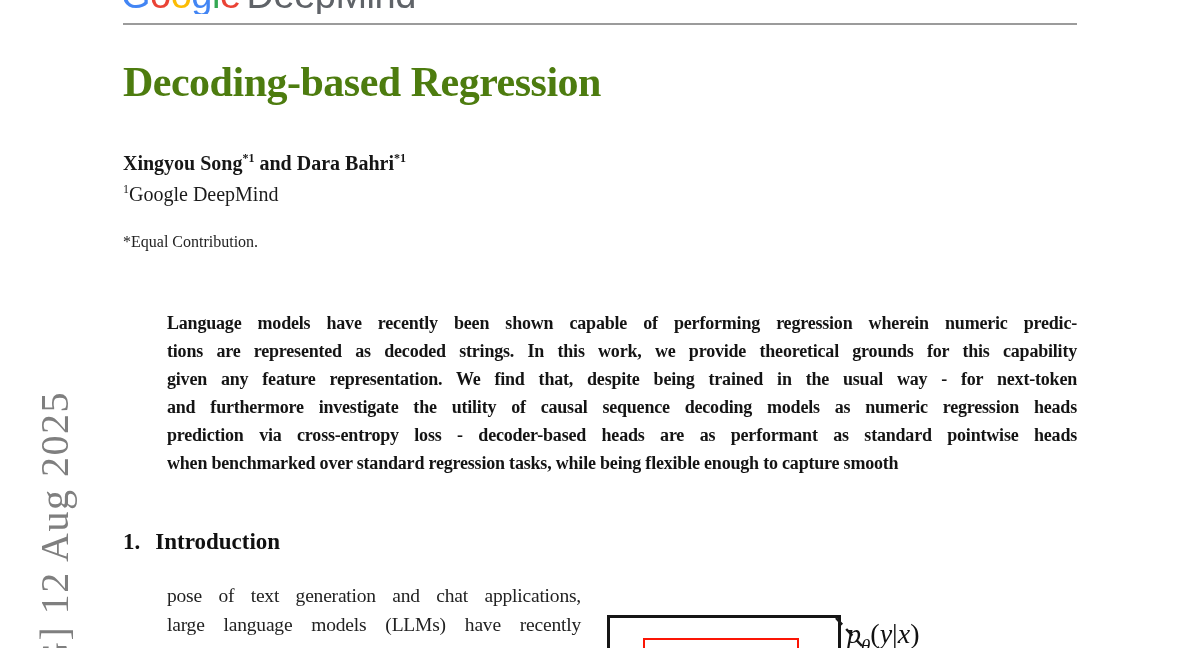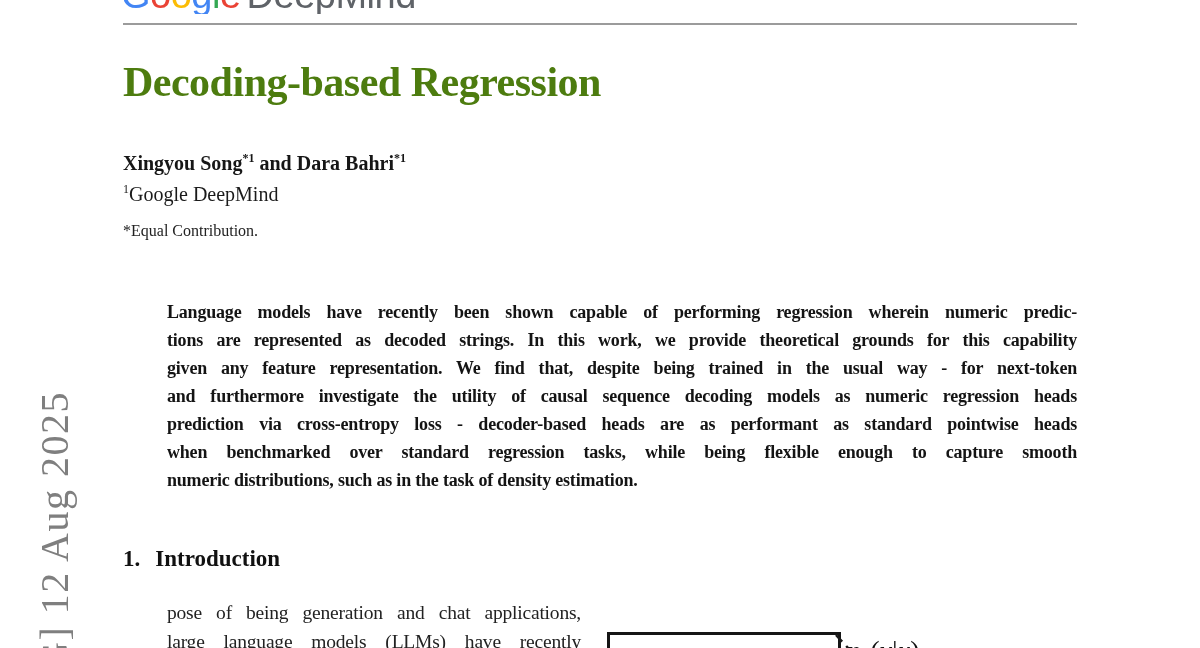--- a/index.html
+++ b/index.html
@@ -24,21 +24,21 @@
   .lg-blue{color:#4285F4}.lg-red{color:#EA4335}.lg-yellow{color:#FBBC05}
   .lg-green{color:#34A853}.lg-gray{color:#5F6368;margin-left:6px;}
   .rule{margin-top:9px;height:2px;background:#9b9b9b;}
   .title{
     margin-top:33px;font-size:42px;line-height:48px;font-weight:bold;
     color:#4d7c0f;letter-spacing:-0.5px;
   }
   .authors{margin-top:39px;font-size:20px;line-height:26px;font-weight:bold;color:#161616;}
   .authors sup,.affiliation sup{font-size:12px;}
   .affiliation{font-size:20px;line-height:27px;color:#1a1a1a;}
-  .contrib{margin-top:13px;font-size:16px;line-height:22px;color:#222;}
+  .contrib{margin-top:24px;font-size:16px;line-height:22px;color:#222;}
   .abstract{
     margin-top:56px;font-size:18px;line-height:28px;font-weight:bold;
     color:#141414;letter-spacing:-0.2px;
   }
   .just-line{text-align:justify;text-align-last:justify;margin-left:44px;}
   .abstract .just-line:last-child{text-align-last:left;}
   .section-heading{margin-top:51px;font-size:23px;line-height:27px;font-weight:bold;color:#111;}
   .sec-num{margin-right:15px;}
   .columns{display:flex;margin-top:27px;}
   .col-left{
@@ -88,28 +88,27 @@
 
     <div class="contrib">*Equal Contribution.</div>
 
     <div class="abstract">
         <div class="just-line">Language models have recently been shown capable of performing regression wherein numeric predic-</div>
         <div class="just-line">tions are represented as decoded strings. In this work, we provide theoretical grounds for this capability</div>
         <div class="just-line">given any feature representation. We find that, despite being trained in the usual way - for next-token</div>
         <div class="just-line">and furthermore investigate the utility of causal sequence decoding models as numeric regression heads</div>
         <div class="just-line">prediction via cross-entropy loss - decoder-based heads are as performant as standard pointwise heads</div>
         <div class="just-line">when benchmarked over standard regression tasks, while being flexible enough to capture smooth</div>
-        <div class="just-line">numeric distributions, such as in the task of density estimation.</div>
       </div>
 
     <div class="section-heading"><span class="sec-num">1.</span><span>Introduction</span></div>
 
     <div class="columns">
       <div class="col-left">
-          <div class="just-line">pose of being generation and chat applications,</div>
+          <div class="just-line">pose of text generation and chat applications,</div>
           <div class="just-line">large language models (LLMs) have recently</div>
         </div>
 
       <div class="col-right">
         <div class="fig-box">
           <div class="fig-inner">
             
           </div>
         </div>
         <svg class="fig-dash" width="34" height="36" viewBox="0 0 34 36">

